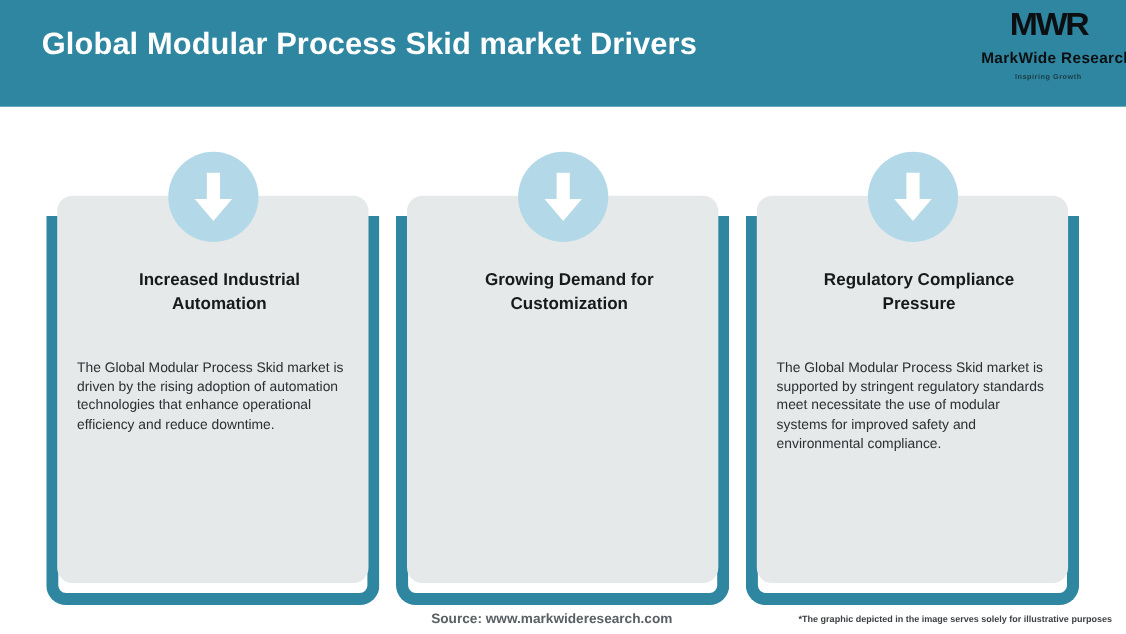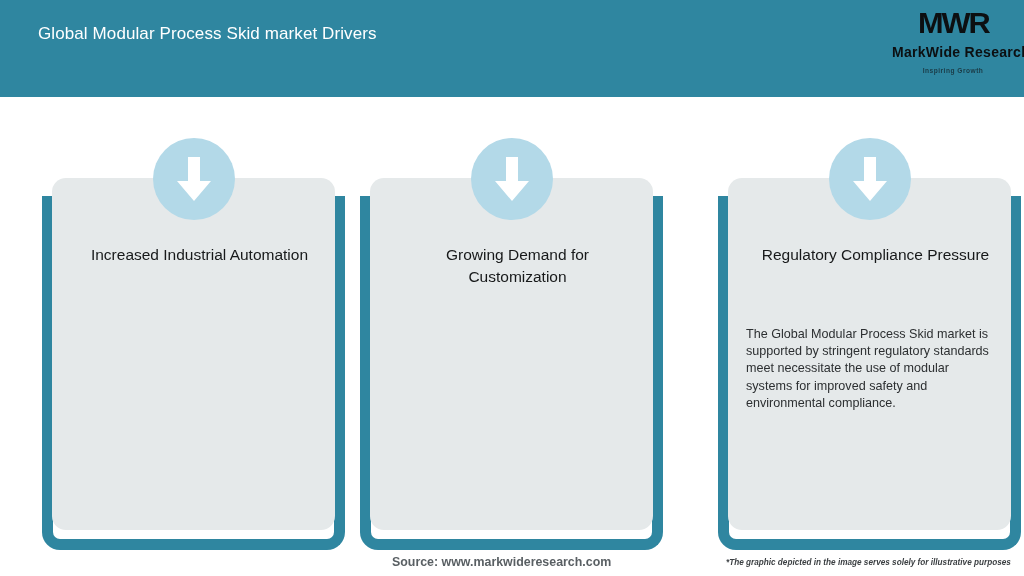--- a/index.html
+++ b/index.html
@@ -11,21 +11,21 @@
     position:relative;
   }
 
   
   #header{
     position:absolute;left:0;top:0;width:1024px;height:97px;
     background:#2f86a0;
   }
   #header-title{
     position:absolute;left:38px;top:24px;
-    font-size:17px;font-weight:normal;color:#ffffff;
+    font-size:28px;font-weight:bold;color:#ffffff;
     letter-spacing:0.1px;white-space:nowrap;
   }
   
   #logo{
     position:absolute;right:18px;top:8px;
     width:106px;height:54px;
     display:flex;flex-direction:column;align-items:center;justify-content:flex-start;gap:10px;
   }
   #logo-mark{
     font-size:29px;font-weight:bold;color:#0c0f11;
@@ -39,21 +39,21 @@
   }
   #logo-tag{
     font-size:6.6px;font-weight:bold;color:#1b3b46;
     letter-spacing:0.5px;line-height:8px;white-space:nowrap;
   }
 
   
   .card-group{position:absolute;top:178px;height:372px;}
   #card-group-0{left:42px;width:303px;}
   #card-group-1{left:360px;width:303px;}
-  #card-group-2{left:678px;width:288px;margin-left:40px;}
+  #card-group-2{left:678px;width:288px;}
 
   
   .frame{
     position:absolute;left:0;top:18px;width:303px;height:354px;
     border-left:11px solid #2f86a0;
     border-right:11px solid #2f86a0;
     border-bottom:11px solid #2f86a0;
     border-top:0;
     border-bottom-left-radius:18px;
     border-bottom-right-radius:18px;
@@ -75,41 +75,40 @@
     position:absolute;top:-40px;left:50%;transform:translateX(-50%);
     width:82px;height:82px;border-radius:50%;
     background:#b3d9e8;
     display:flex;align-items:center;justify-content:center;
   }
   .arrow-icon{display:block;}
 
   .card-title{
     position:absolute;left:30px;right:18px;top:66px;
     text-align:center;
-    font-size:15.5px;font-weight:normal;color:#17191a;
+    font-size:15.5px;font-weight:bold;color:#17191a;
     line-height:22px;
   }
   .card-body{
     position:absolute;left:18px;right:14px;top:148px;
     font-size:12.6px;color:#2c2f31;line-height:17.2px;
     text-align:left;
   }
 
   
   #footer-source{
     position:absolute;left:392px;top:555px;
     font-size:12.4px;font-weight:bold;color:#595f63;
     white-space:nowrap;
     text-align:center;
   }
   #footer-note{
     position:absolute;left:726px;top:558px;
     font-size:8.2px;font-weight:bold;color:#3b3f42;
     white-space:nowrap;
-    font-style:italic;
   }
 </style>
 </head>
 <body>
 
 <div id="header">
   <div id="header-title">Global Modular Process Skid market Drivers</div>
 
   <div id="logo">
     <div id="logo-mark">MWR</div>
@@ -120,20 +119,21 @@
 
 <div class="card-group" id="card-group-0">
   <div class="frame"></div>
   <div class="card">
     <div class="badge">
       <svg class="arrow-icon" width="40" height="48" viewBox="0 0 40 48">
         <polygon points="14,2 26,2 26,26 37,26 20,46 3,26 14,26" fill="#ffffff"></polygon>
       </svg>
     </div>
     <div class="card-title">Increased Industrial Automation</div>
+    <div class="card-body">The Global Modular Process Skid market is driven by the rising adoption of automation technologies that enhance operational efficiency and reduce downtime.</div>
   </div>
 </div>
 
 <div class="card-group" id="card-group-1">
   <div class="frame"></div>
   <div class="card">
     <div class="badge">
       <svg class="arrow-icon" width="40" height="48" viewBox="0 0 40 48">
         <polygon points="14,2 26,2 26,26 37,26 20,46 3,26 14,26" fill="#ffffff"></polygon>
       </svg>

